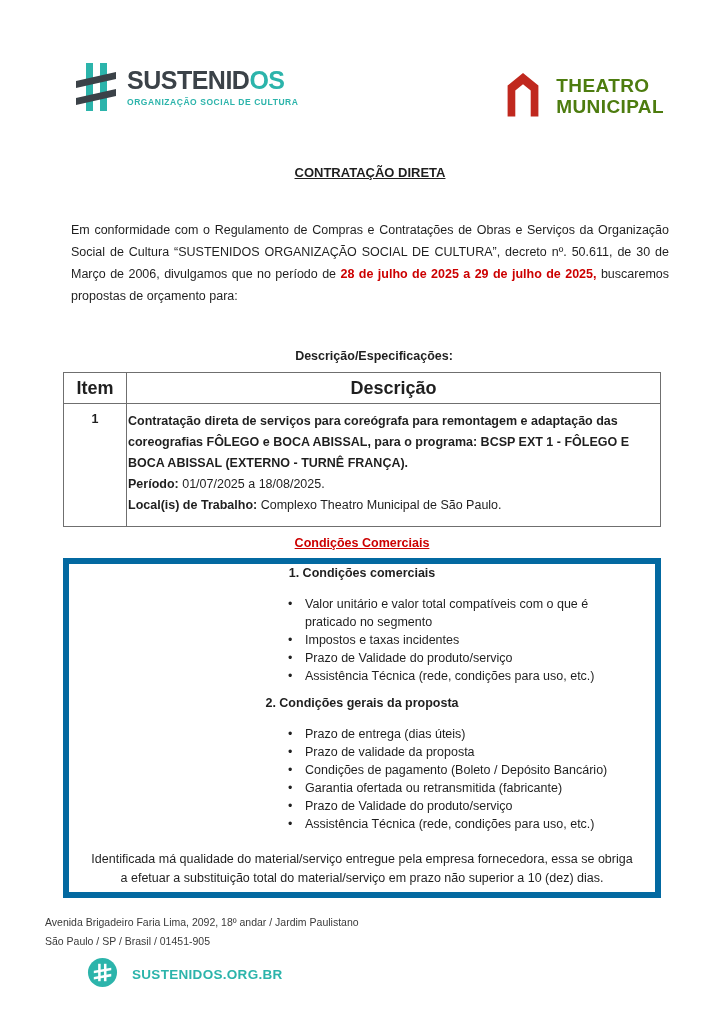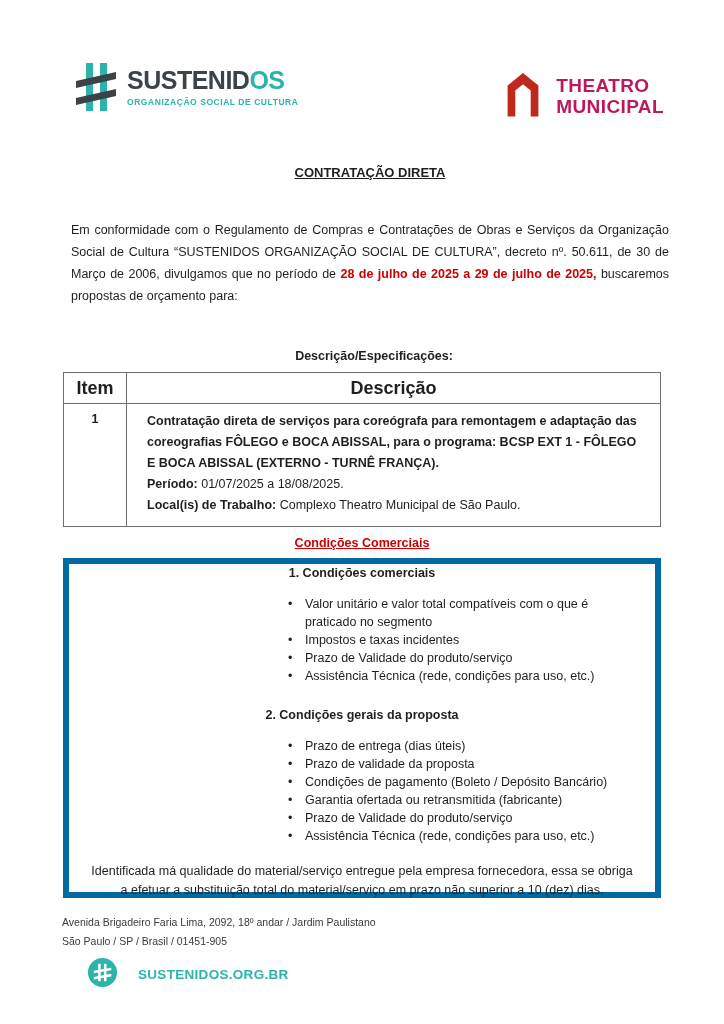--- a/index.html
+++ b/index.html
@@ -8,58 +8,58 @@
   .page { position: relative; width: 724px; height: 1024px; background: #ffffff; overflow: hidden; }
 
   
   .logos { position: absolute; top: 60px; left: 74px; width: 590px; display: flex; justify-content: space-between; align-items: flex-start; }
   .sus-logo { display: flex; gap: 9px; align-items: flex-start; }
   .sus-text { padding-top: 8px; }
   .sus-name { font-size: 25px; font-weight: bold; letter-spacing: -0.5px; color: #3b4248; line-height: 1; }
   .sus-name .teal { color: #2cb4ab; }
   .sus-tagline { font-size: 8.5px; font-weight: bold; color: #2cb4ab; letter-spacing: 0.55px; margin-top: 4px; text-align: right; }
   .tm-logo { display: flex; gap: 12px; align-items: center; margin-top: 10px; }
-  .tm-text { font-size: 19px; font-weight: bold; color: #be185d; line-height: 1.12; letter-spacing: 0.4px; }
+  .tm-text { font-size: 19px; font-weight: bold; color: #4d7c0f; line-height: 1.12; letter-spacing: 0.4px; }
 
   
   .title { position: absolute; top: 163px; left: 8px; width: 100%; text-align: center; }
   .title-line { font-size: 13px; font-weight: bold; text-decoration: underline; line-height: 19px; }
 
   
   .intro { position: absolute; top: 211px; left: 63px; width: 598px; margin: 8px; font-size: 12.5px; line-height: 22px; text-align: justify; }
   .red-bold { color: #cc0000; font-weight: bold; }
 
   
   .sec-heading { position: absolute; top: 317px; left: 0; width: 100%; text-align: center; color: #cc0000; font-weight: bold; font-size: 13.5px; }
   .spec-heading { position: absolute; top: 349px; left: 0; width: 100%; text-align: center; font-weight: bold; font-size: 12.5px; padding-left: 24px; }
 
   
   .doc-table { position: absolute; top: 372px; left: 63px; width: 598px; border-collapse: collapse; font-size: 12.5px; }
   .doc-table th, .doc-table td { border: 1px solid #6f6f6f; }
   .doc-table th { font-size: 18px; font-weight: bold; height: 31px; text-align: center; }
   .col-item { width: 63px; }
   .item-cell { text-align: center; vertical-align: top; padding-top: 8px; font-weight: bold; }
-  .desc-cell { padding: 7px 12px 10px 20px; vertical-align: top; }
+  .desc-cell { padding: 7px 12px 10px 1px; vertical-align: top; }
   .desc-cell p { margin: 0; line-height: 21px; }
   .desc-bold { font-weight: bold; }
 
   
   .cond-heading { position: absolute; top: 536px; left: 0; width: 100%; text-align: center; color: #cc0000; font-weight: bold; font-size: 12.5px; text-decoration: underline; }
   .cond-box { position: absolute; top: 558px; left: 63px; width: 598px; height: 340px; border: 6px solid #0369a1; padding-top: 2px; }
   .cond-title { text-align: center; font-weight: bold; font-size: 12.5px; margin: 0 0 15px 0; }
-  .cond-title.t2 { margin-top: 23px; }
+  .cond-title.t2 { margin-top: 11px; }
   .bullets { margin-left: 219px; margin-right: 12px; font-size: 12.5px; line-height: 18px; }
   .bullet { display: flex; }
   .dot { width: 17px; flex: none; }
   .closing { text-align: center; font-size: 12.5px; line-height: 19px; margin: 17px 18px 0 18px; }
 
   
   .footer { position: absolute; top: 913px; left: 45px; }
-  .addr { font-size: 10.5px; line-height: 18.5px; color: #3a3a3a; margin-left: 17px; }
-  .site-row { margin-top: 7px; margin-left: 42px; display: flex; align-items: center; gap: 20px; }
+  .addr { font-size: 10.5px; line-height: 18.5px; color: #3a3a3a; }
+  .site-row { margin-top: 7px; margin-left: 42px; display: flex; align-items: center; gap: 14px; }
   .site { color: #2cb4ab; font-weight: bold; font-size: 13.5px; letter-spacing: 0.3px; }
 </style>
 </head>
 <body>
 
 <div class="page">
 
   <div class="logos">
     <div class="sus-logo">
       <span>

